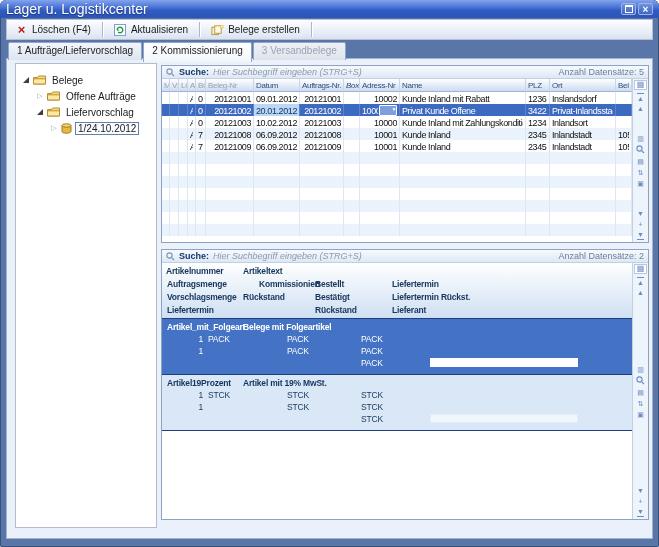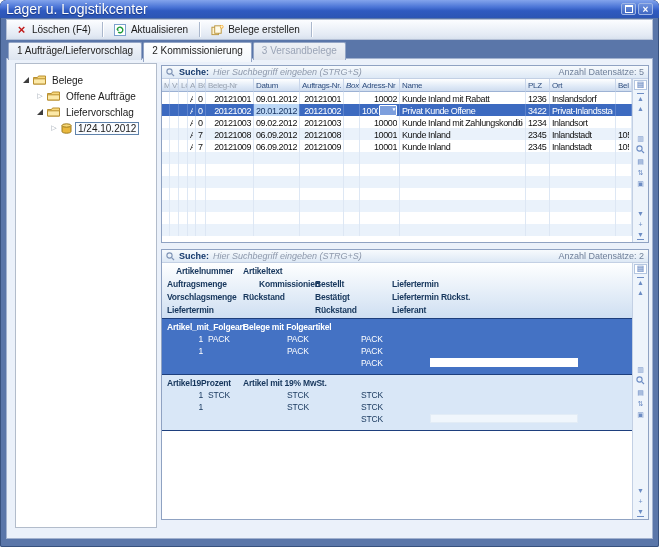--- a/index.html
+++ b/index.html
@@ -327,21 +327,21 @@
               <div class="gcell" style="width: 8px;">
                 <span>A</span>
               </div>
               <div class="gcell" style="width: 10px;">
                 <span>00</span>
               </div>
               <div class="gcell right" style="width: 48px;">
                 <span>20121003</span>
               </div>
               <div class="gcell" style="width: 46px;">
-                <span>09.02.2012</span>
+                <span>10.02.2012</span>
               </div>
               <div class="gcell right" style="width: 44px;">
                 <span>20121003</span>
               </div>
               <div class="gcell" style="width: 16px;">
                 <span></span>
               </div>
               <div class="gcell right" style="width: 40px;">
                 <span>10000</span>
               </div>
@@ -806,21 +806,21 @@
             <circle cx="3.5" cy="3.5" r="2.6" fill="none" stroke="#7e93b5" stroke-width="1.1"></circle>
             <path d="M5.6 5.6L8 8" stroke="#7e93b5" stroke-width="1.2"></path>
           </svg>
         <span class="s-label">Suche:</span>
         <span class="s-ph">Hier Suchbegriff eingeben (STRG+S)</span>
         <span class="s-count">Anzahl Datensätze: 2</span>
       </div>
       <div class="bodywrap">
         <div class="mainarea card" id="card">
             <div class="card-head">
-              <span class="flabel" style="left: 14px; top: 3px;">Artikelnummer</span>
+              <span class="flabel" style="left: 4px; top: 3px;">Artikelnummer</span>
               <span class="flabel" style="left: 81px; top: 3px;">Artikeltext</span>
               <span class="flabel" style="left: 5px; top: 16px;">Auftragsmenge</span>
               <span class="flabel" style="left: 81px; top: 16px; padding-left: 16px;">Kommissioniert</span>
               <span class="flabel" style="left: 153px; top: 16px;">Bestellt</span>
               <span class="flabel" style="left: 230px; top: 16px;">Liefertermin</span>
               <span class="flabel" style="left: 5px; top: 29px;">Vorschlagsmenge</span>
               <span class="flabel" style="left: 81px; top: 29px;">Rückstand</span>
               <span class="flabel" style="left: 153px; top: 29px;">Bestätigt</span>
               <span class="flabel" style="left: 230px; top: 29px;">Liefertermin Rückst.</span>
               <span class="flabel" style="left: 5px; top: 42px;">Liefertermin</span>

